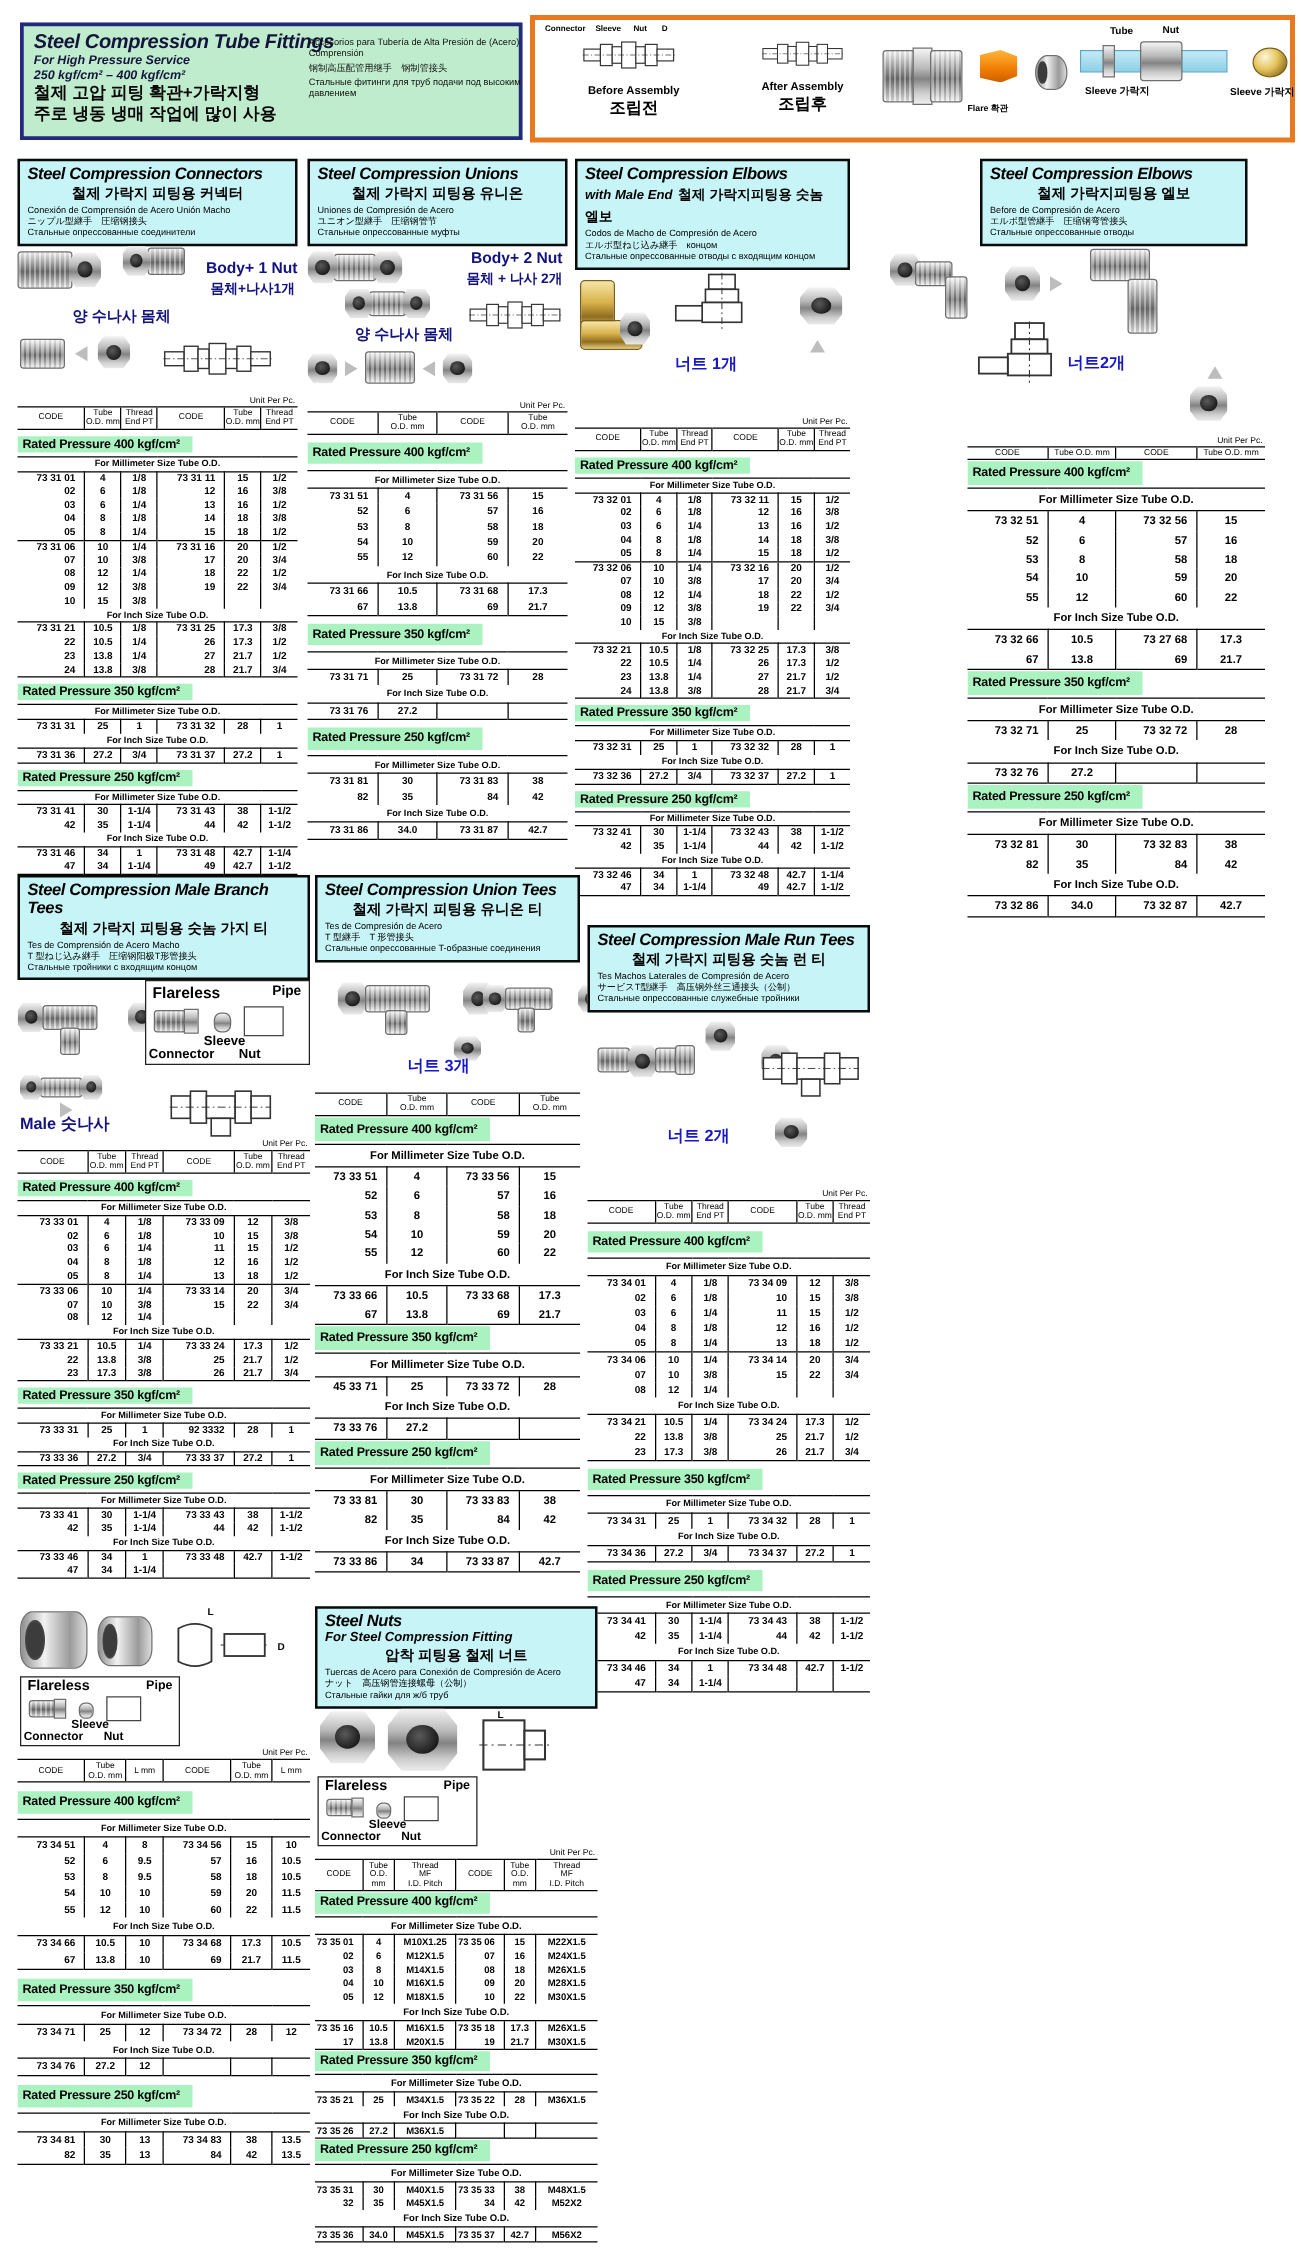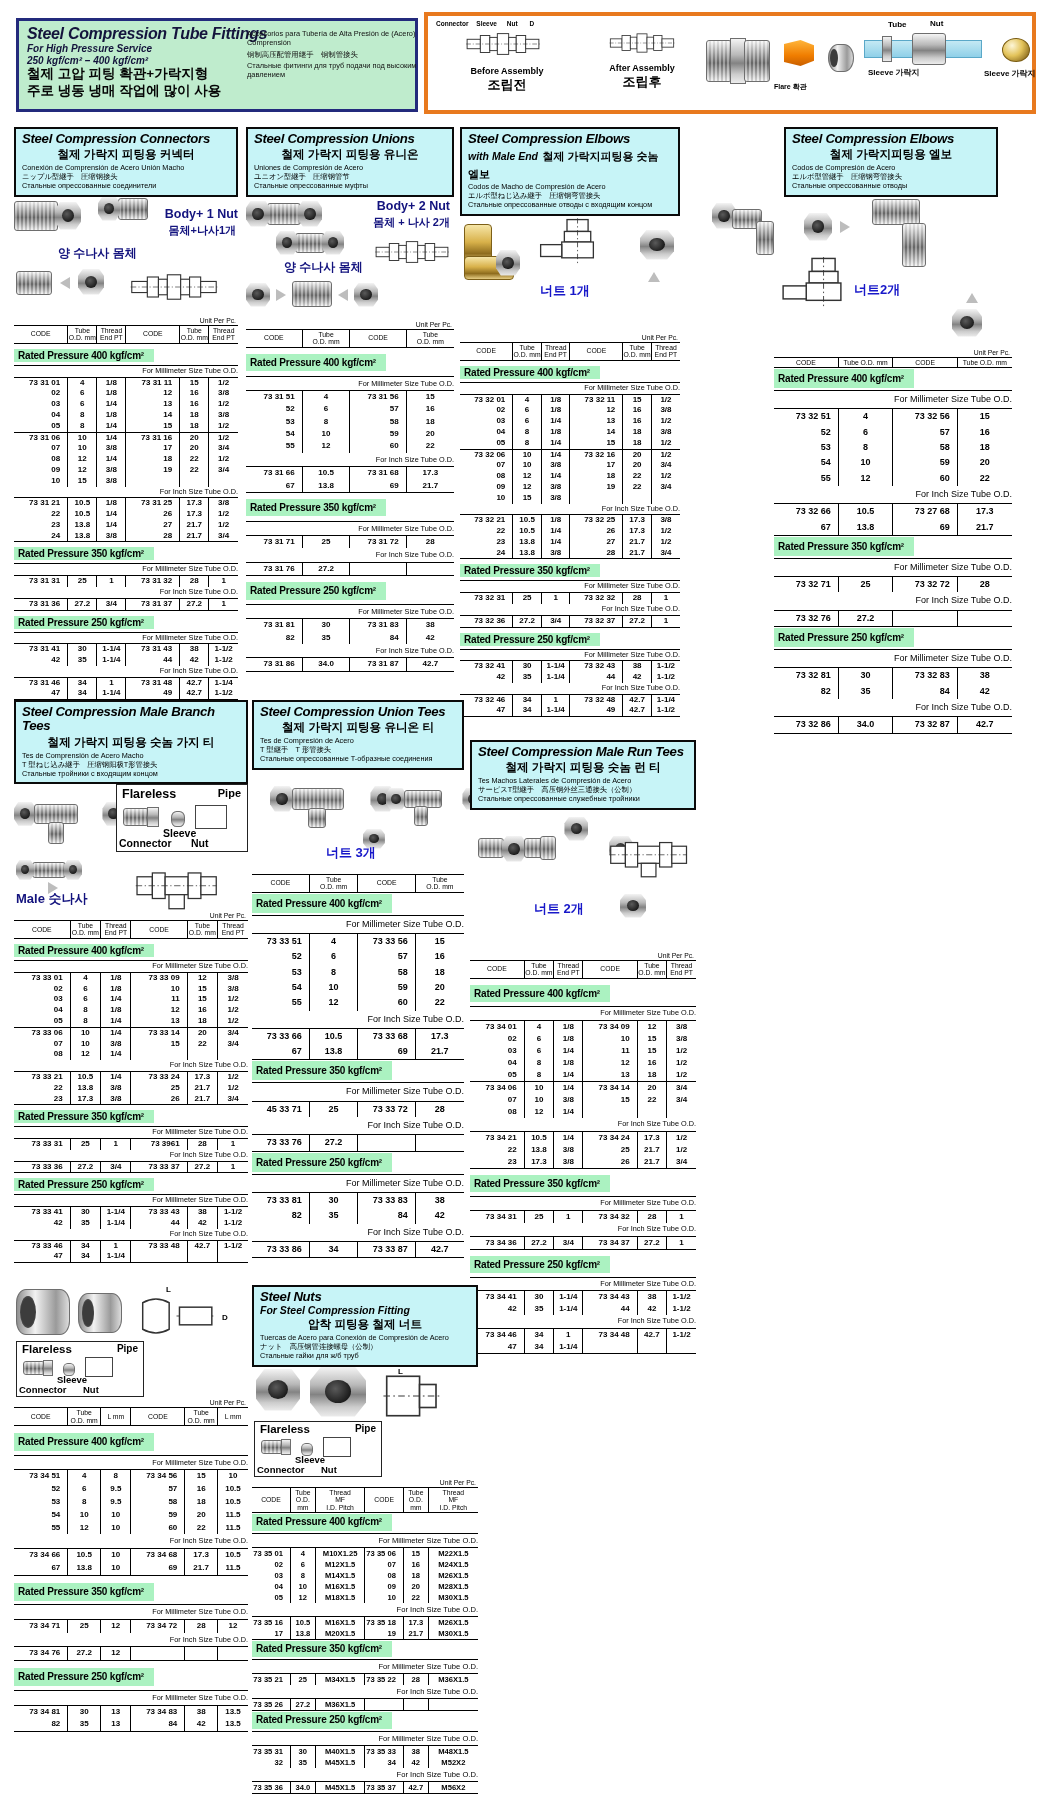--- a/index.html
+++ b/index.html
@@ -67,21 +67,21 @@
   .s8{left:14px;top:1285px;width:234px}
   .s9{left:252px;top:1285px;width:226px}
 
   
   .ft{width:100%;border-collapse:collapse;table-layout:fixed;border-bottom:1.2px solid #000}
   .ft th,.ft td{padding:0;overflow:hidden}
   .ft .hrow th{font-size:6.8px;font-weight:normal;border-top:1.4px solid #000;border-bottom:1.4px solid #000;white-space:pre-line;line-height:1.12;padding:1px 0;text-align:center}
   .ft .hrow th+th{border-left:1px solid #000}
   .ft .prow td{border-top:1px solid #000;border-bottom:1px solid #000;padding:1px 0 2px}
   .ft .prow span{display:inline-block;background:#abf2c1;font-weight:bold;font-size:10px;padding:1px 10px 1px 4px;letter-spacing:-.2px}
-  .ft .srow td{font-size:7.3px;font-weight:normal;text-align:right;border-bottom:1px solid #000;padding:1px 0;line-height:1.2}
+  .ft .srow td{font-size:7.3px;font-weight:bold;text-align:center;border-bottom:1px solid #000;padding:1px 0;line-height:1.2}
   .ft td.code{font-size:8px;font-weight:bold;text-align:right;padding-right:7px;line-height:1.35}
   .ft td.val{font-size:8px;font-weight:bold;text-align:center;line-height:1.35}
   .ft tr>td.val{border-left:1px solid #000}
   .ft tr>td.code+td.val{border-left:1px solid #000}
   .ft tr>td.code{border-left:1px solid #000}
   .ft tr>td:first-child{border-left:none}
   .ft .bstart td{border-top:1px solid #000}
   .s2 .ft td{line-height:1.55}
   .s4 .ft td,.s6 .ft td{font-size:9px;line-height:1.7}
   .s7 .ft td{line-height:1.5}
@@ -573,21 +573,21 @@
         </table>
       </div>
   </section>
 
   <section class="sec s3">
     <div class="sec-hd">
       <div class="sec-title">Steel Compression Elbows</div>
       <div><span class="sec-title2">with Male End</span>
            <span class="sec-kr-inline">철제 가락지피팅용 숫놈 엘보</span></div>
       <div class="sec-ln">Codos de Macho de Compresión de Acero</div>
-      <div class="sec-ln">エルボ型ねじ込み継手　圧缩钢弯管接头</div>
+      <div class="sec-ln">エルボ型ねじ込み継手　концом</div>
       <div class="sec-ln">Стальные опрессованные отводы с входящим концом</div>
     </div>
     <div class="ill" style="height:116px">
       <div class="abs" style="left:4px;top:8px;width:60px;height:62px">
         <div class="abs brass" style="left:0;top:0;width:28px;height:40px;border-radius:4px"></div>
         <div class="abs brass" style="left:0;top:32px;width:50px;height:24px;border-radius:4px"></div>
         <div class="abs ph ph-nut" style="left:32px;top:26px;width:24px;height:26px"></div>
       </div>
       <svg class="ld" viewBox="0 0 44 36" style="left:78px;top:2px;width:58px;height:48px">
           <use href="#ld-elbow"></use>
@@ -809,21 +809,21 @@
             </tr>
           </tbody>
         </table>
       </div>
   </section>
 
   <section class="sec s4">
     <div class="sec-hd" style="margin-left:72px;width:214px">
       <div class="sec-title">Steel Compression Elbows</div>
       <div class="sec-kr">철제 가락지피팅용 엘보</div>
-      <div class="sec-ln">Codos de Compresión de Acero</div>
+      <div class="sec-ln">Before de Compresión de Acero</div>
       <div class="sec-ln">エルボ型管継手　圧缩钢弯管接头</div>
       <div class="sec-ln">Стальные опрессованные отводы</div>
     </div>
     <div class="ill" style="height:150px">
       <div class="abs" style="left:0;top:6px;width:70px;height:60px">
         <div class="abs ph ph-nut" style="left:0;top:0;width:24px;height:26px"></div>
         <div class="abs ph ph-thr" style="left:20px;top:6px;width:30px;height:20px"></div>
         <div class="abs ph ph-thr" style="left:44px;top:18px;width:18px;height:34px"></div>
       </div>
       <div class="abs" style="left:92px;top:16px"><span class="ph ph-nut" style="width:28px;height:28px"></span></div>
@@ -1119,21 +1119,21 @@
             <tr class="prow">
               <td colspan="6"><span>Rated Pressure 350 kgf/cm²</span></td>
             </tr>
             <tr class="srow">
               <td colspan="6">For Millimeter Size Tube O.D.</td>
             </tr>
             <tr class="bstart">
               <td class="code">73 33 31</td>
               <td class="val">25</td>
               <td class="val">1</td>
-              <td class="code">73 3961</td>
+              <td class="code">92 3332</td>
               <td class="val">28</td>
               <td class="val">1</td>
             </tr>
             <tr class="srow">
               <td colspan="6">For Inch Size Tube O.D.</td>
             </tr>
             <tr class="bstart">
               <td class="code">73 33 36</td>
               <td class="val">27.2</td>
               <td class="val">3/4</td>

